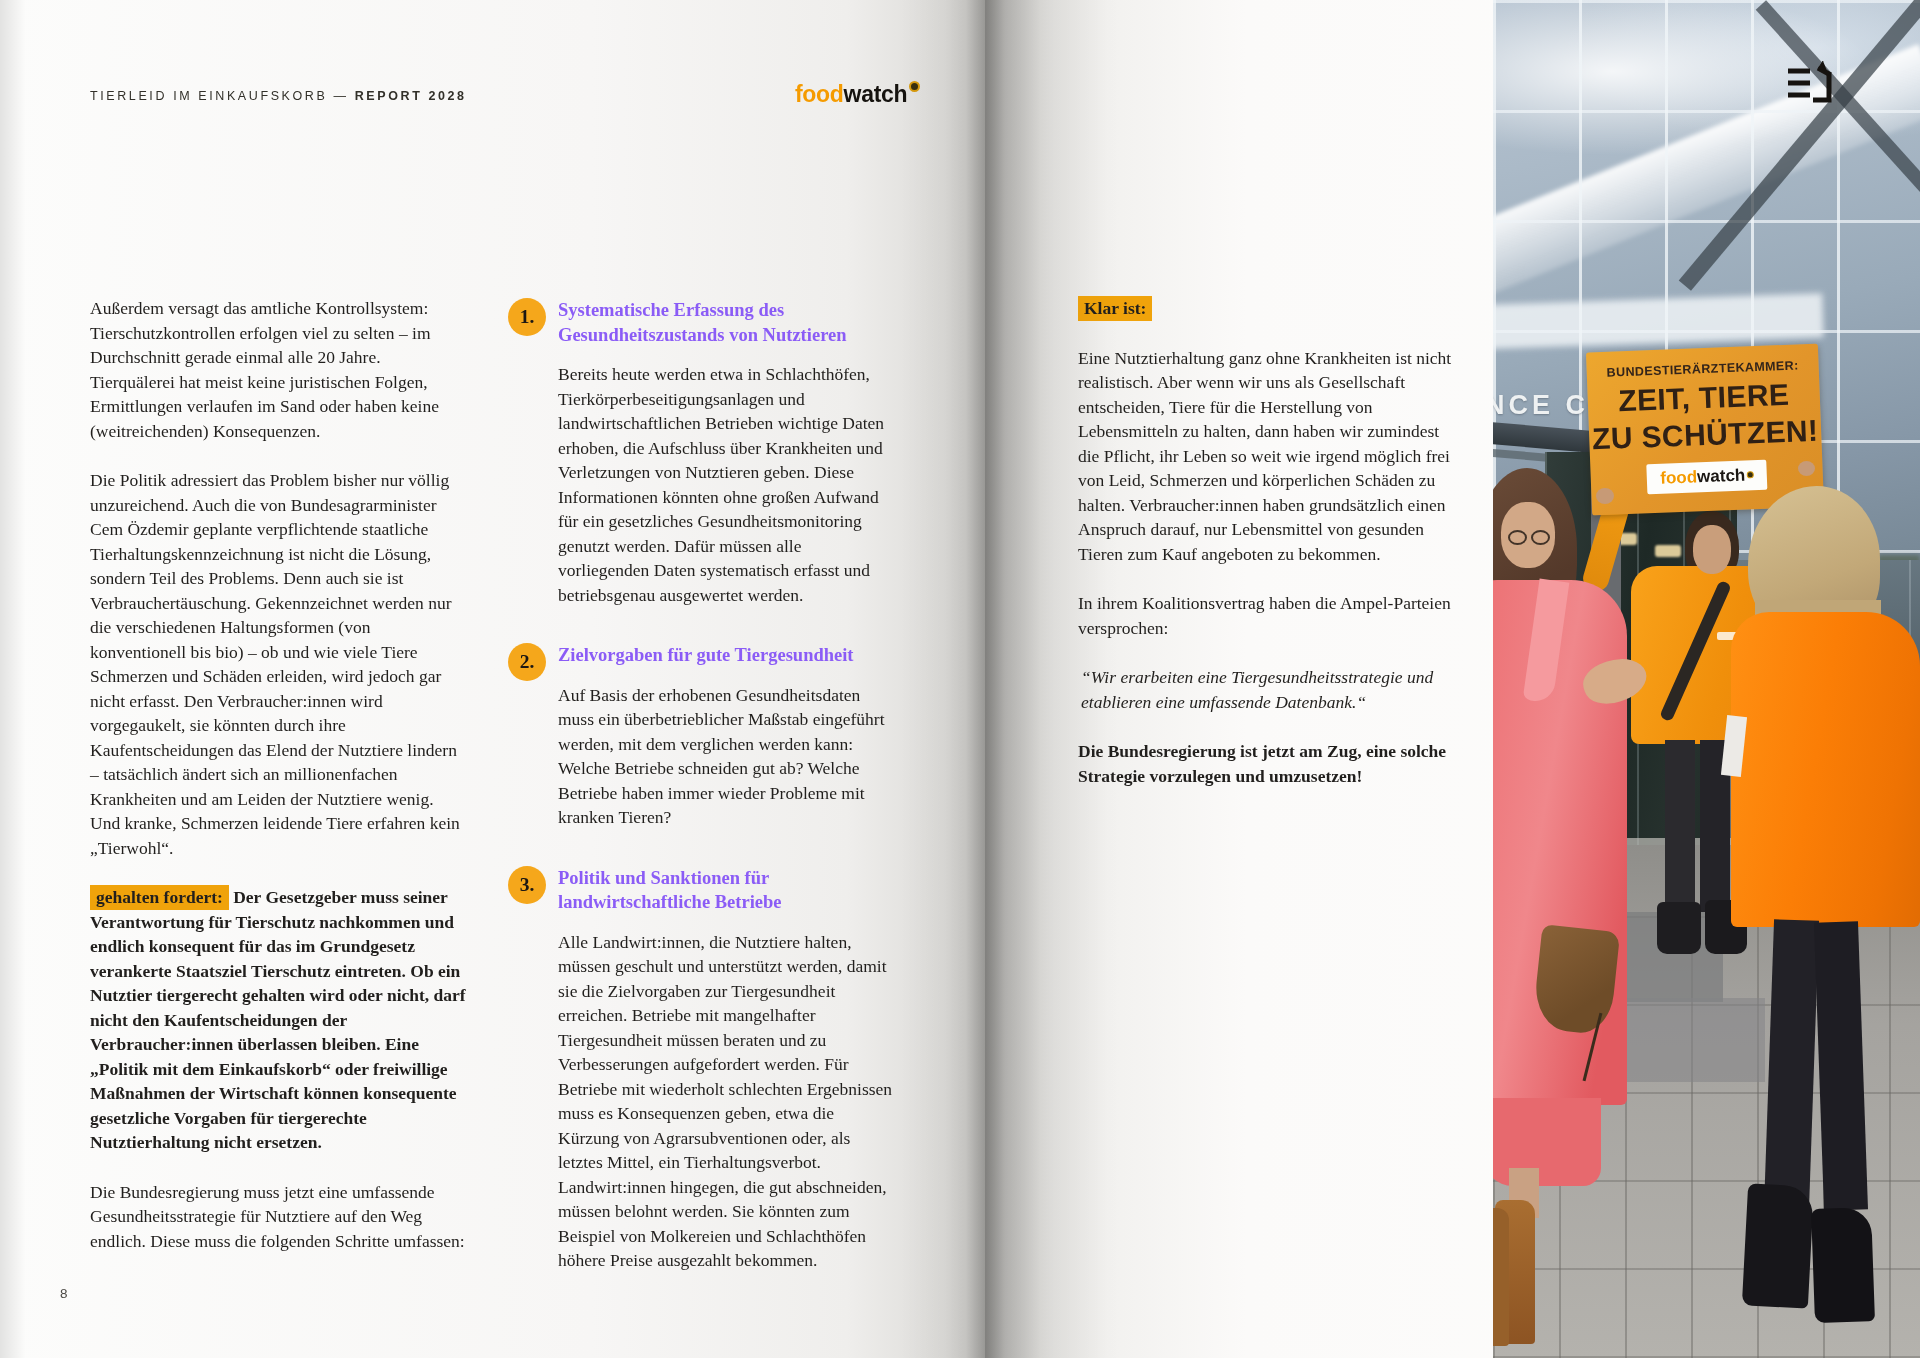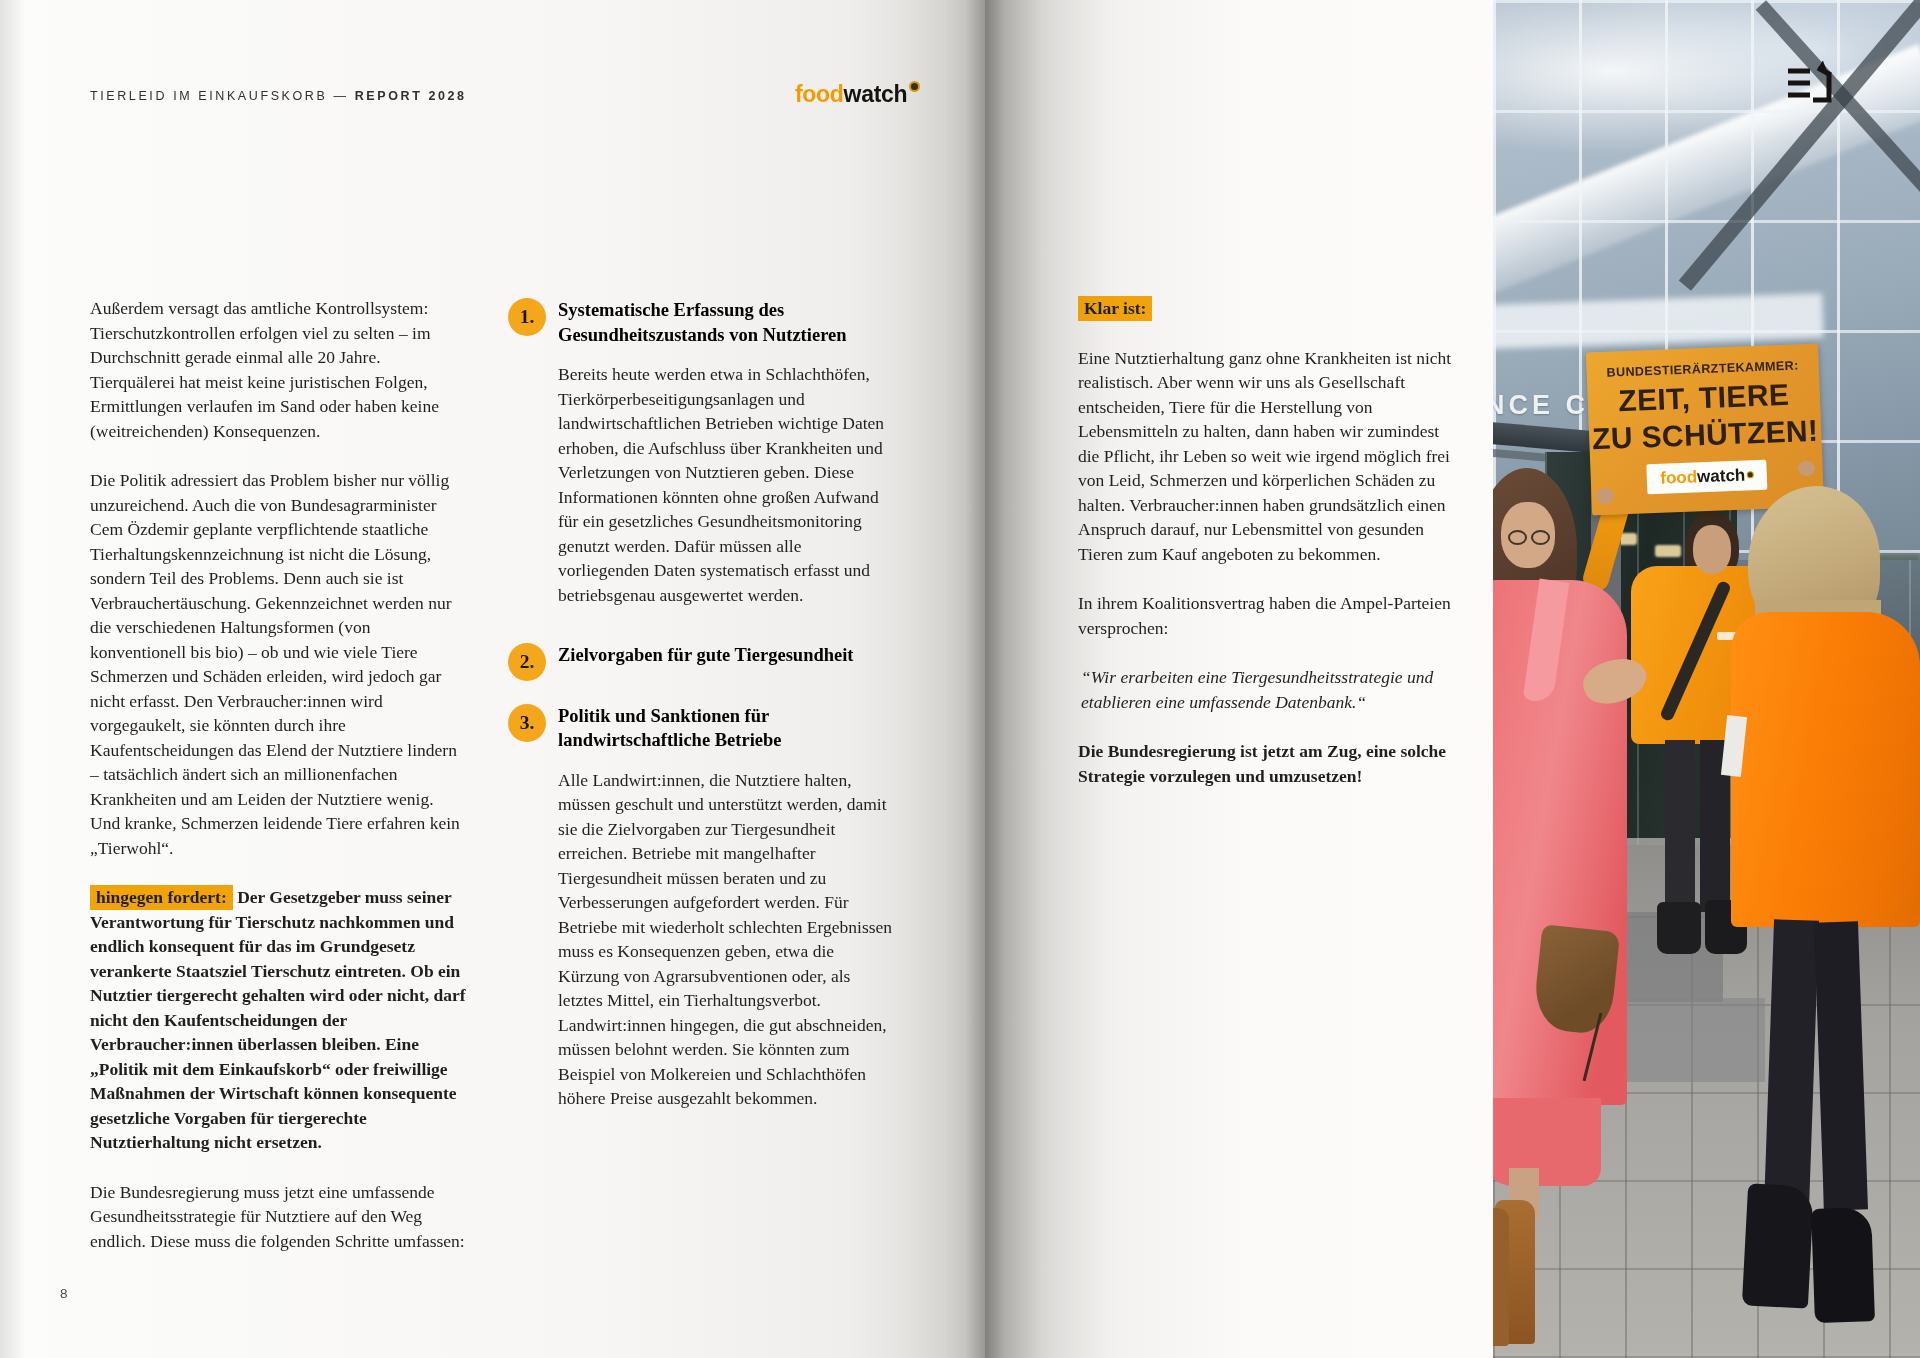--- a/index.html
+++ b/index.html
@@ -39,21 +39,21 @@
   .col-mid{left:508px;top:296px;width:386px;}
   .col-right{left:1078px;top:296px;width:378px;}
   .hl{background:#f0a30b;font-weight:700;padding:2px 6px 3px 6px;}
   .bold-par{font-weight:700;}
   .quote{font-style:italic;padding-left:3px;}
 
   
   .item{position:relative;padding-left:50px;margin-bottom:36px;}
   .item .num{position:absolute;left:0;top:0;width:38px;height:38px;border-radius:50%;
     background:#f5a71b;color:#1b1713;font-weight:700;font-size:19.5px;line-height:38px;text-align:center;}
-  .item h3{margin:2px 0 15px 0;font-size:18.5px;line-height:24.5px;font-weight:700;color:#000000;}
+  .item h3{margin:2px 0 15px 0;font-size:18.5px;line-height:24.5px;font-weight:700;color:#8b5cf6;}
   .item .body{width:336px;}
 
   .page-num{position:absolute;left:60px;top:1286px;font-family:"Liberation Sans",sans-serif;
     font-size:13.5px;color:#4c4a46;}
 
   
   .photo{position:absolute;left:1493px;top:0;width:427px;height:1358px;overflow:hidden;background:#8b9aa8;}
   .photo *{position:absolute;}
   .ph-facade{left:0;top:0;width:427px;height:870px;
     background:linear-gradient(168deg,#b9c6d3 0%,#abbac8 18%,#99aab9 38%,#8697a7 55%,#728390 72%,#5f6e7a 88%,#535f6a 100%);}
@@ -179,35 +179,36 @@
   <span class="bold">REPORT 2028</span>
 </div>
 <div class="logo">
   <span class="food">food</span><span class="watch">watch</span><span class="reg"></span>
 </div>
 
 <div class="col col-left">
   <p>Außerdem versagt das amtliche Kontrollsystem: Tierschutzkontrollen erfolgen viel zu selten – im Durchschnitt gerade einmal alle 20 Jahre. Tierquälerei hat meist keine juristischen Folgen, Ermittlungen verlaufen im Sand oder haben keine (weitreichenden) Konsequenzen.</p>
   <p>Die Politik adressiert das Problem bisher nur völlig unzureichend. Auch die von Bundesagrarminister Cem Özdemir geplante verpflichtende staatliche Tierhaltungskennzeichnung ist nicht die Lösung, sondern Teil des Problems. Denn auch sie ist Verbrauchertäuschung. Gekennzeichnet werden nur die verschiedenen Haltungsformen (von konventionell bis bio) – ob und wie viele Tiere Schmerzen und Schäden erleiden, wird jedoch gar nicht erfasst. Den Verbraucher:innen wird vorgegaukelt, sie könnten durch ihre Kaufentscheidungen das Elend der Nutztiere lindern – tatsächlich ändert sich an millionenfachen Krankheiten und am Leiden der Nutztiere wenig. Und kranke, Schmerzen leidende Tiere erfahren kein „Tierwohl“.</p>
   <p class="bold-par">
-    <span class="hl">hingegen fordert:</span>
+    <span class="hl">gehalten fordert:</span>
     <span>Der Gesetzgeber muss seiner Verantwortung für Tierschutz nachkommen und endlich konsequent für das im Grundgesetz verankerte Staatsziel Tierschutz eintreten. Ob ein Nutztier tiergerecht gehalten wird oder nicht, darf nicht den Kaufentscheidungen der Verbraucher:innen überlassen bleiben. Eine „Politik mit dem Einkaufskorb“ oder freiwillige Maßnahmen der Wirtschaft können konsequente gesetzliche Vorgaben für tiergerechte Nutztierhaltung nicht ersetzen.</span>
   </p>
   <p>Die Bundesregierung muss jetzt eine umfassende Gesundheitsstrategie für Nutztiere auf den Weg endlich. Diese muss die folgenden Schritte umfassen:</p>
 </div>
 
 <div class="col col-mid">
   <div class="item">
     <div class="num">1.</div>
     <h3>Systematische Erfassung des Gesundheitszustands von Nutztieren</h3>
     <div class="body">Bereits heute werden etwa in Schlachthöfen, Tierkörperbeseitigungsanlagen und landwirtschaftlichen Betrieben wichtige Daten erhoben, die Aufschluss über Krankheiten und Verletzungen von Nutztieren geben. Diese Informationen könnten ohne großen Aufwand für ein gesetzliches Gesundheitsmonitoring genutzt werden. Dafür müssen alle vorliegenden Daten systematisch erfasst und betriebsgenau ausgewertet werden.</div>
   </div>
   <div class="item">
     <div class="num">2.</div>
     <h3>Zielvorgaben für gute Tiergesundheit</h3>
+    <div class="body">Auf Basis der erhobenen Gesundheitsdaten muss ein überbetrieblicher Maßstab eingeführt werden, mit dem verglichen werden kann: Welche Betriebe schneiden gut ab? Welche Betriebe haben immer wieder Probleme mit kranken Tieren?</div>
   </div>
   <div class="item">
     <div class="num">3.</div>
     <h3>Politik und Sanktionen für landwirtschaftliche Betriebe</h3>
     <div class="body">Alle Landwirt:innen, die Nutztiere halten, müssen geschult und unterstützt werden, damit sie die Zielvorgaben zur Tiergesundheit erreichen. Betriebe mit mangelhafter Tiergesundheit müssen beraten und zu Verbesserungen aufgefordert werden. Für Betriebe mit wiederholt schlechten Ergebnissen muss es Konsequenzen geben, etwa die Kürzung von Agrarsubventionen oder, als letztes Mittel, ein Tierhaltungsverbot. Landwirt:innen hingegen, die gut abschneiden, müssen belohnt werden. Sie könnten zum Beispiel von Molkereien und Schlachthöfen höhere Preise ausgezahlt bekommen.</div>
   </div>
 </div>
 
 <div class="col col-right">
   <p>

